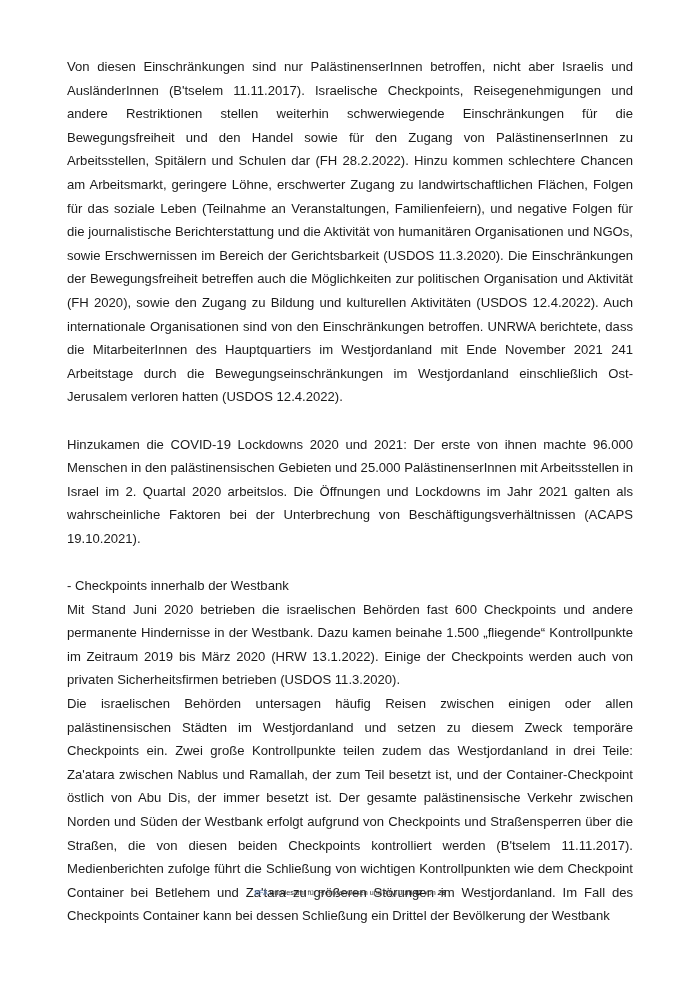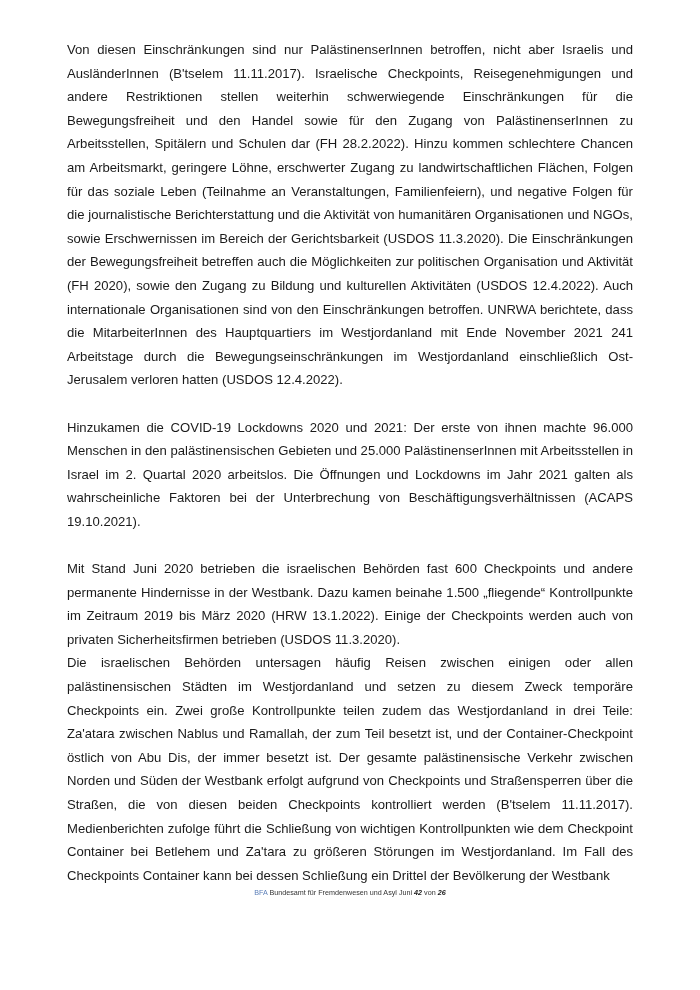--- a/index.html
+++ b/index.html
@@ -11,21 +11,21 @@
       width: 700px;
       height: 990px;
       position: relative;
       overflow: hidden;
       font-family: "Liberation Sans", sans-serif;
       color: #1a1a1a;
     }
     .page {
       position: absolute;
       left: 67px;
-      top: 38px;
+      top: 55px;
       width: 566px;
     }
     .para {
       font-size: 13.1px;
       line-height: 23.6px;
       text-align: justify;
       margin: 0;
     }
     .gap {
       height: 23.6px;
@@ -56,20 +56,21 @@
     }
   </style>
 </head>
 <body>
 
 <div class="page">
   <p class="para">Von diesen Einschränkungen sind nur PalästinenserInnen betroffen, nicht aber Israelis und AusländerInnen (B'tselem 11.11.2017). Israelische Checkpoints, Reisegenehmigungen und andere Restriktionen stellen weiterhin schwerwiegende Einschränkungen für die Bewegungsfreiheit und den Handel sowie für den Zugang von PalästinenserInnen zu Arbeitsstellen, Spitälern und Schulen dar (FH 28.2.2022). Hinzu kommen schlechtere Chancen am Arbeitsmarkt, geringere Löhne, erschwerter Zugang zu landwirtschaftlichen Flächen, Folgen für das soziale Leben (Teilnahme an Veranstaltungen, Familienfeiern), und negative Folgen für die journalistische Berichterstattung und die Aktivität von humanitären Organisationen und NGOs, sowie Erschwernissen im Bereich der Gerichtsbarkeit (USDOS 11.3.2020). Die Einschränkungen der Bewegungsfreiheit betreffen auch die Möglichkeiten zur politischen Organisation und Aktivität (FH 2020), sowie den Zugang zu Bildung und kulturellen Aktivitäten (USDOS 12.4.2022). Auch internationale Organisationen sind von den Einschränkungen betroffen. UNRWA berichtete, dass die MitarbeiterInnen des Hauptquartiers im Westjordanland mit Ende November 2021 241 Arbeitstage durch die Bewegungseinschränkungen im Westjordanland einschließlich Ost-Jerusalem verloren hatten (USDOS 12.4.2022).</p>
   <div class="gap"></div>
   <p class="para">Hinzukamen die COVID-19 Lockdowns 2020 und 2021: Der erste von ihnen machte 96.000 Menschen in den palästinensischen Gebieten und 25.000 PalästinenserInnen mit Arbeitsstellen in Israel im 2. Quartal 2020 arbeitslos. Die Öffnungen und Lockdowns im Jahr 2021 galten als wahrscheinliche Faktoren bei der Unterbrechung von Beschäftigungsverhältnissen (ACAPS 19.10.2021).</p>
   <div class="gap"></div>
+  <p class="subheading">- Checkpoints innerhalb der Westbank</p>
   <p class="para">Mit Stand Juni 2020 betrieben die israelischen Behörden fast 600 Checkpoints und andere permanente Hindernisse in der Westbank. Dazu kamen beinahe 1.500 „fliegende“ Kontrollpunkte im Zeitraum 2019 bis März 2020 (HRW 13.1.2022). Einige der Checkpoints werden auch von privaten Sicherheitsfirmen betrieben (USDOS 11.3.2020).</p>
   <p class="para">Die israelischen Behörden untersagen häufig Reisen zwischen einigen oder allen palästinensischen Städten im Westjordanland und setzen zu diesem Zweck temporäre Checkpoints ein. Zwei große Kontrollpunkte teilen zudem das Westjordanland in drei Teile: Za'atara zwischen Nablus und Ramallah, der zum Teil besetzt ist, und der Container-Checkpoint östlich von Abu Dis, der immer besetzt ist. Der gesamte palästinensische Verkehr zwischen Norden und Süden der Westbank erfolgt aufgrund von Checkpoints und Straßensperren über die Straßen, die von diesen beiden Checkpoints kontrolliert werden (B'tselem 11.11.2017). Medienberichten zufolge führt die Schließung von wichtigen Kontrollpunkten wie dem Checkpoint Container bei Betlehem und Za'tara zu größeren Störungen im Westjordanland. Im Fall des Checkpoints Container kann bei dessen Schließung ein Drittel der Bevölkerung der Westbank</p>
 </div>
 
 <div class="footer">
   <span class="brand" style="color: rgb(91, 127, 184);">BFA</span>
   <span>Bundesamt für Fremdenwesen und Asyl</span>
   <span>Juni</span>
   <b>42</b>
   <span>von</span>

